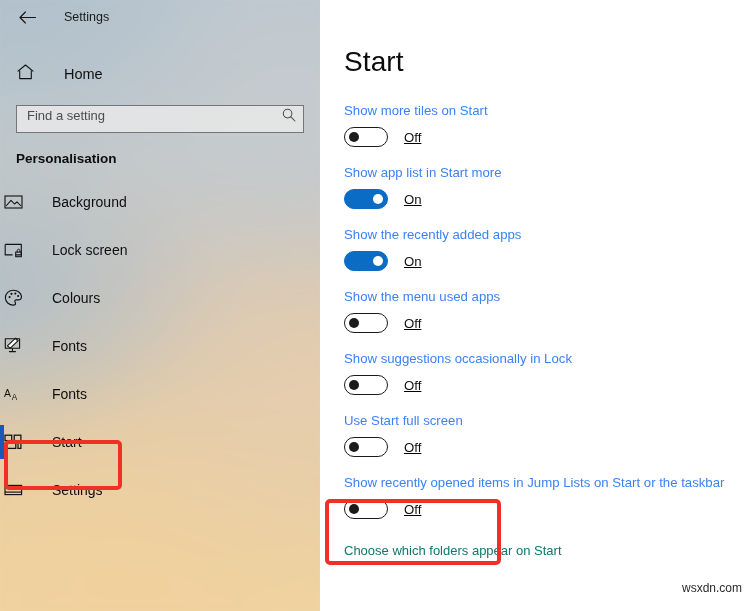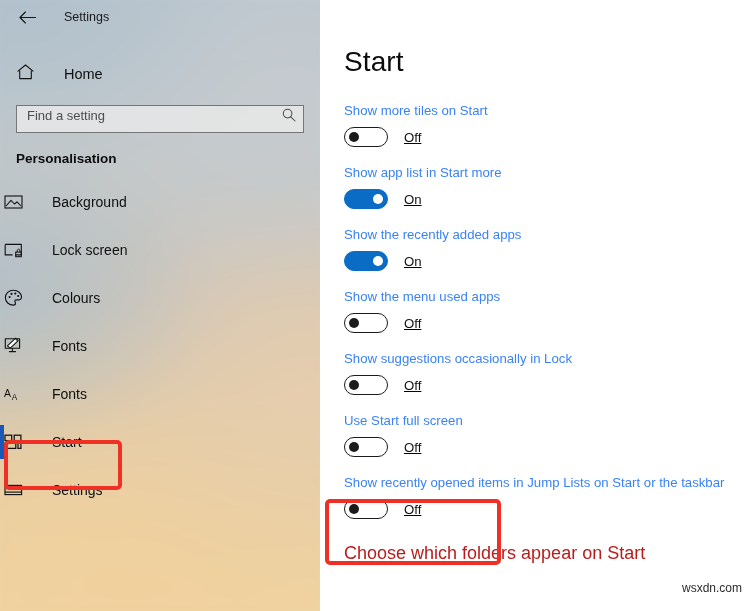--- a/index.html
+++ b/index.html
@@ -222,22 +222,22 @@
 
   .toggle-state {
     margin-left: 16px;
     font-size: 13.2px;
     color: #111111;
   }
 
   .content-link {
     display: inline-block;
     margin-top: 6px;
-    font-size: 18px;
-    color: #b91c1c;
+    font-size: 13px;
+    color: #0f766e;
     text-decoration: none;
     cursor: pointer;
   }
 
   .watermark {
     position: absolute;
     right: 14px;
     bottom: 16px;
     font-size: 12px;
     color: #2b2b2b;

